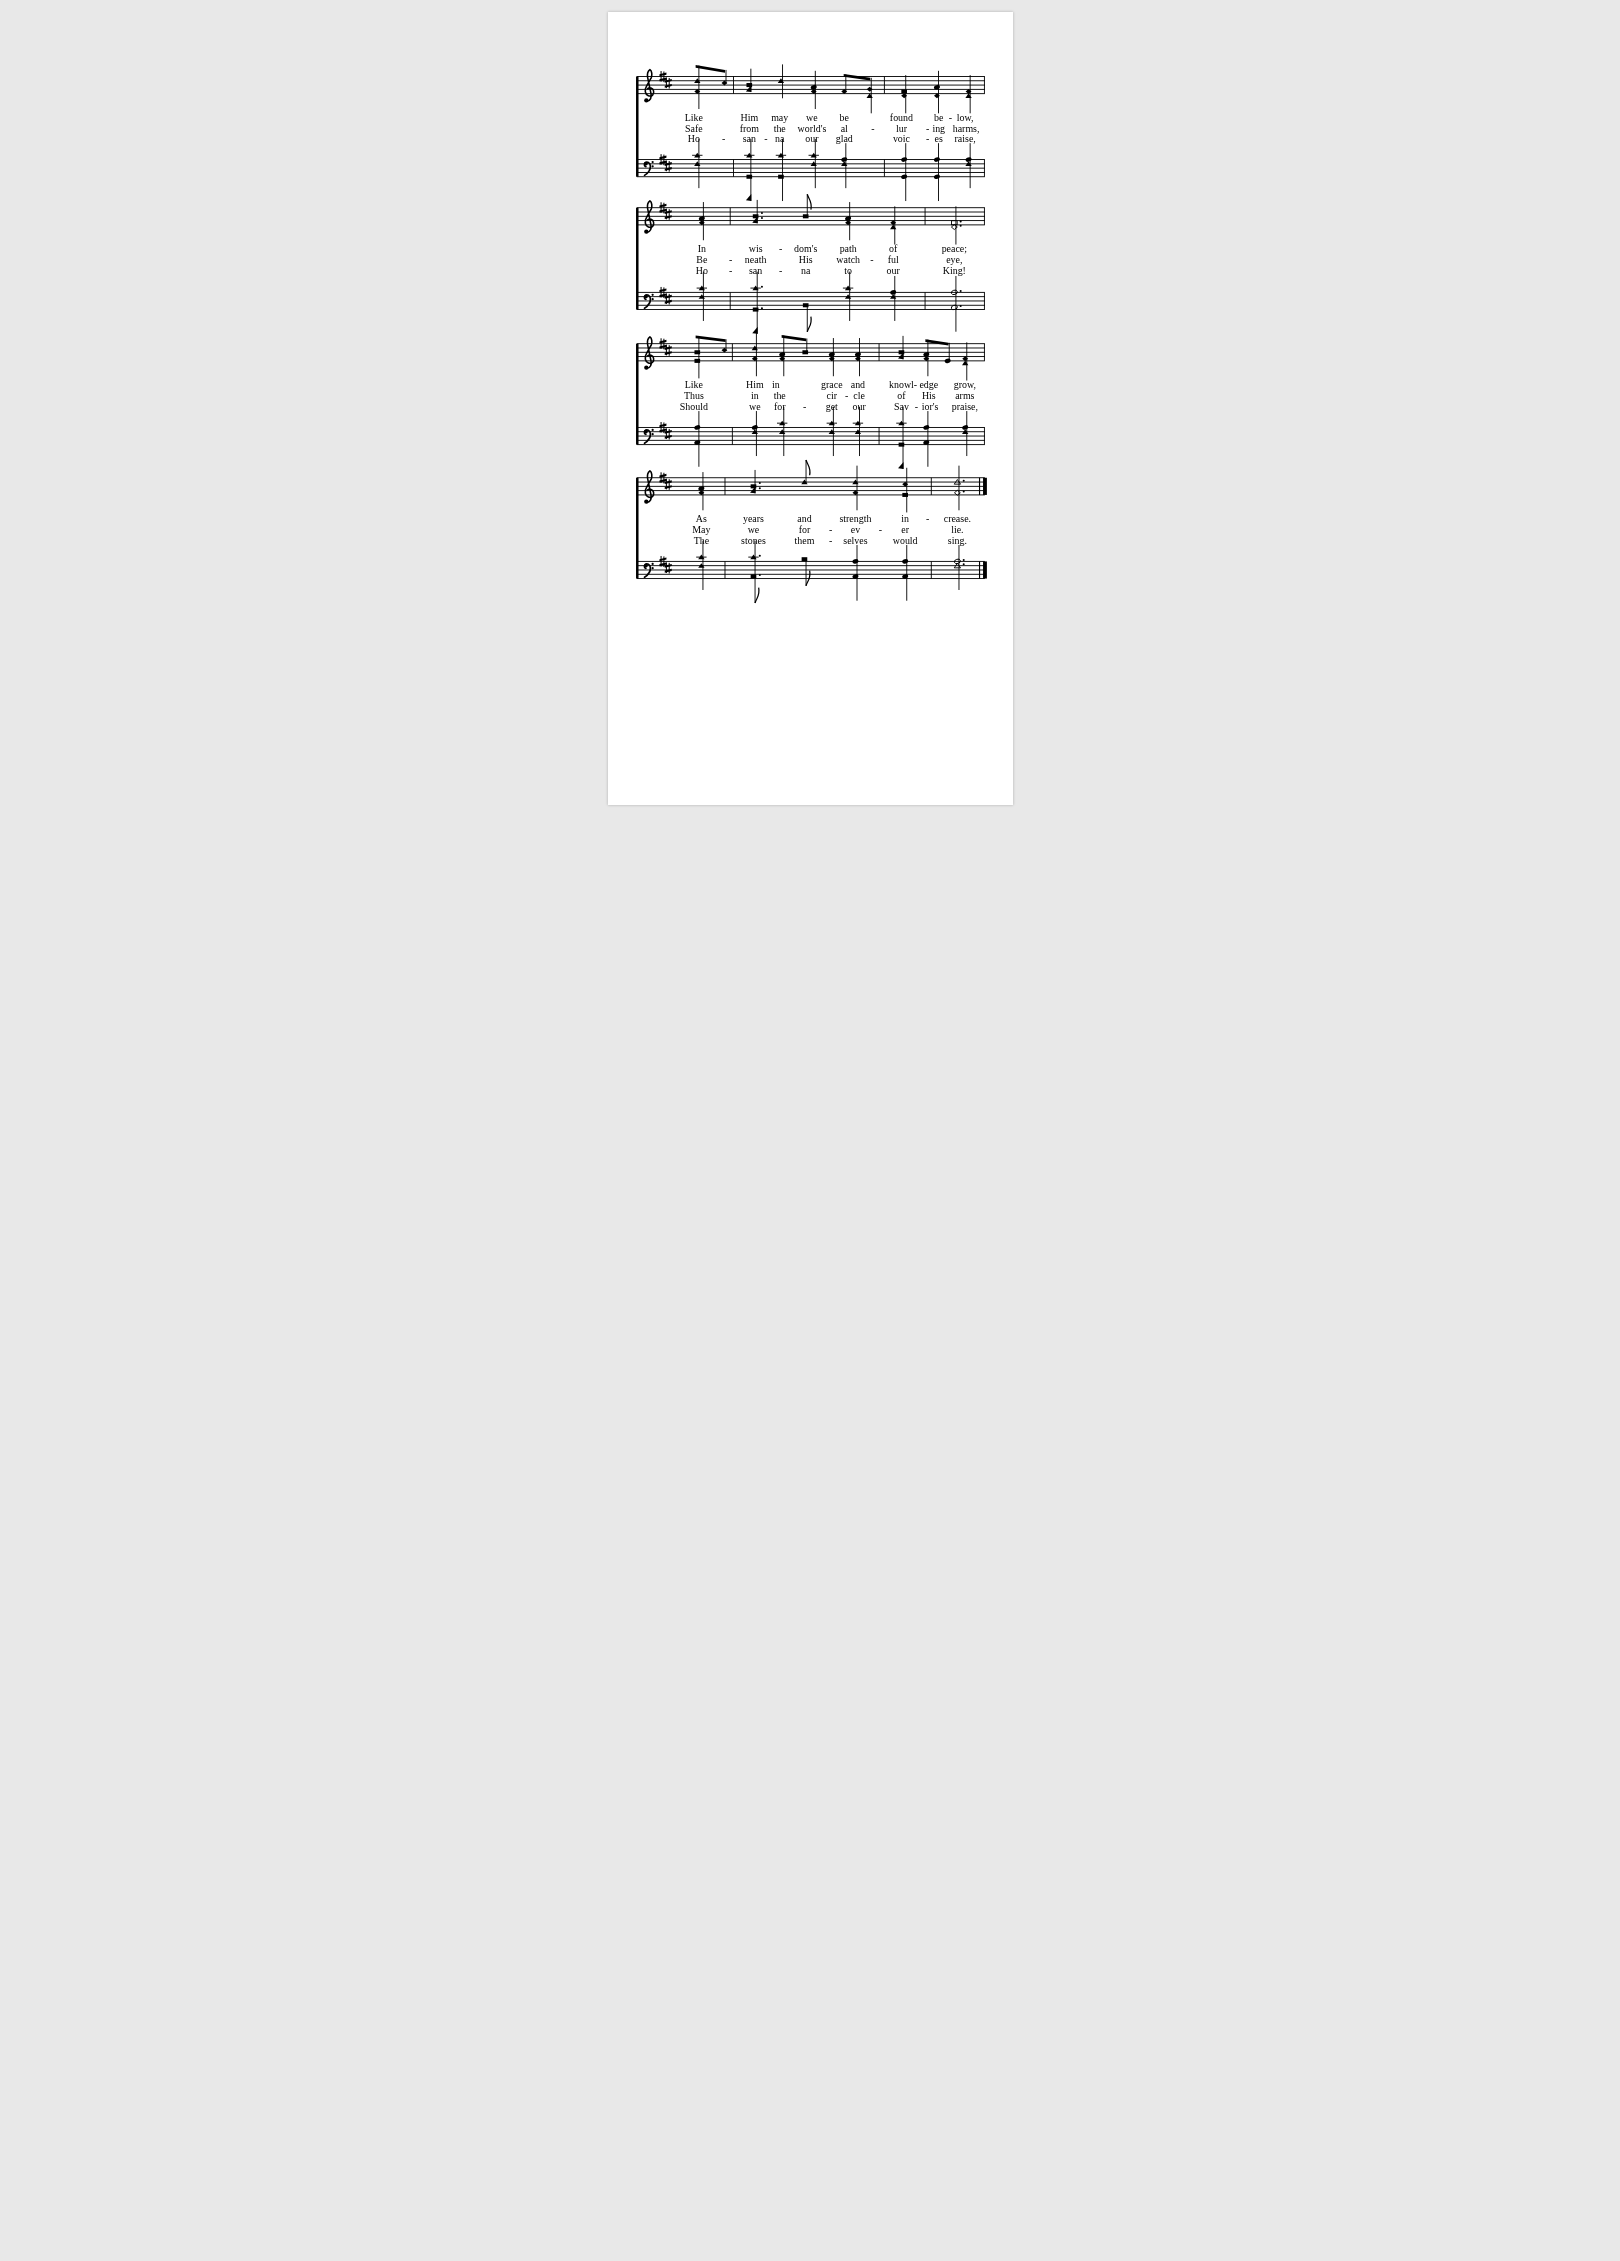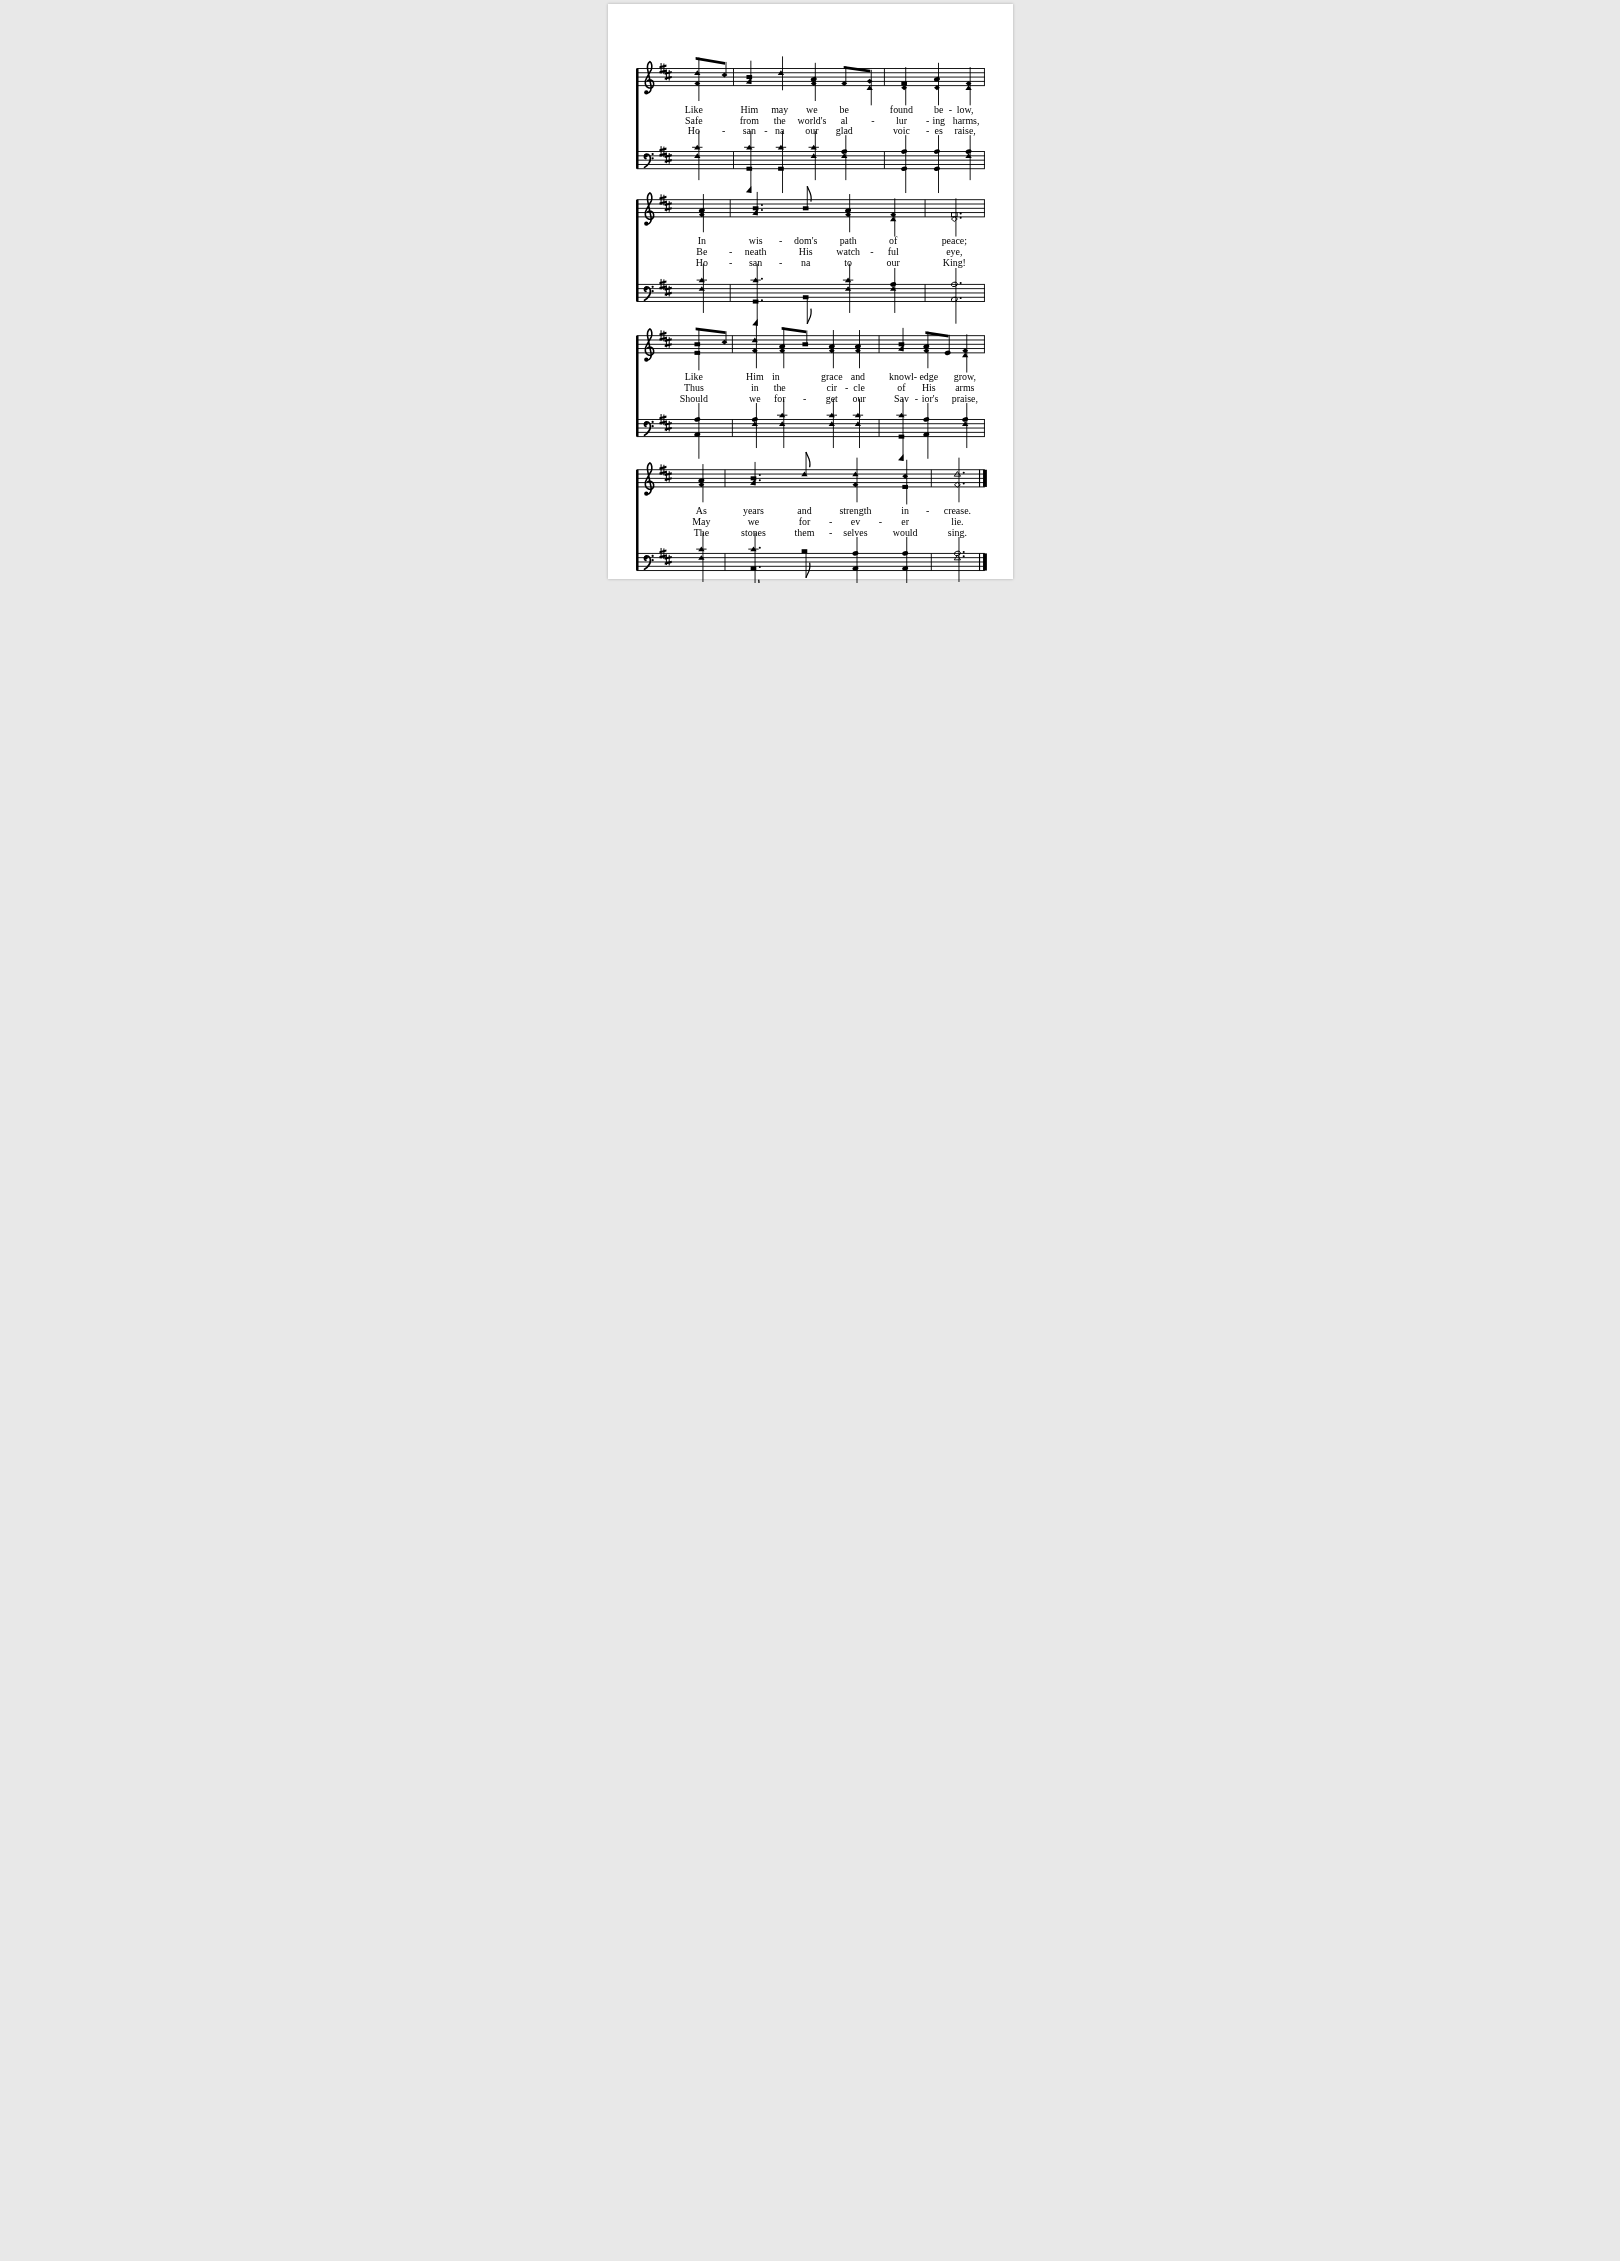--- a/index.html
+++ b/index.html
@@ -1,17 +1,17 @@
 <!DOCTYPE html>
 <html style="font-size:7.2px"><head>
 <meta charset="utf-8">
 <style>
   html,body{margin:0;padding:0;background:#e8e8e8;}
   .page{
-    width:405px;height:575px;margin:4px auto;background:#ffffff;
+    width:405px;height:793px;margin:12px auto;background:#ffffff;
     box-shadow:0 0 2.7px rgba(0,0,0,.25);
     font-family:"Liberation Serif","DejaVu Serif",serif;
   }
   svg{display:block;width:405px;height:635px;}
   .lyric{font-family:"Liberation Serif","DejaVu Serif",serif;}
 </style>
 </head>
 <body>
 
 <div class="page">

